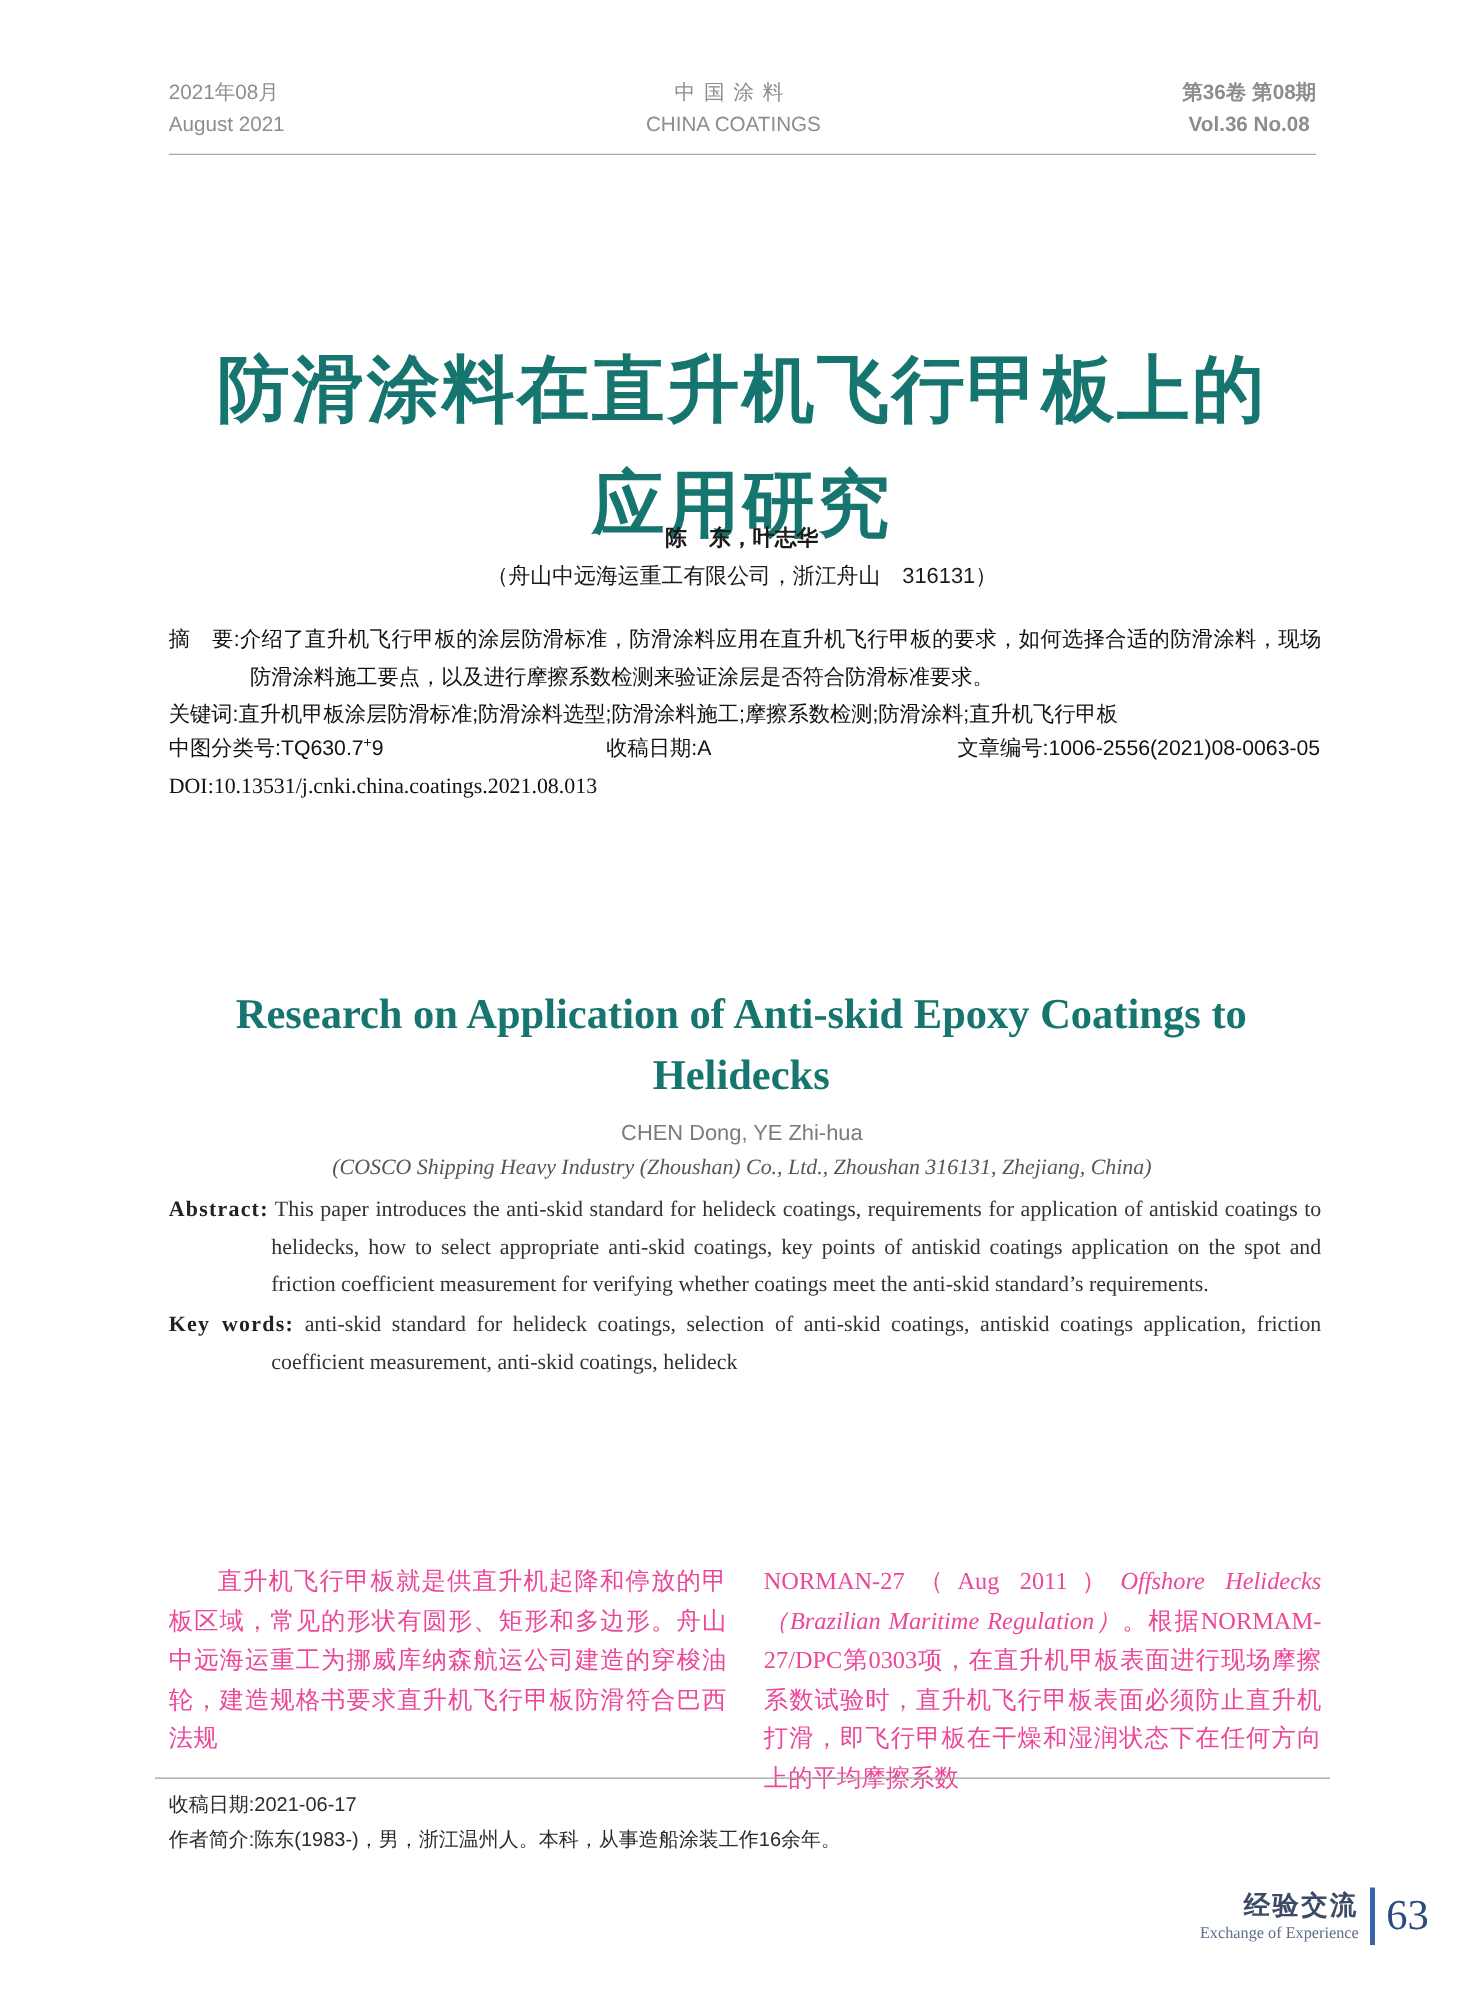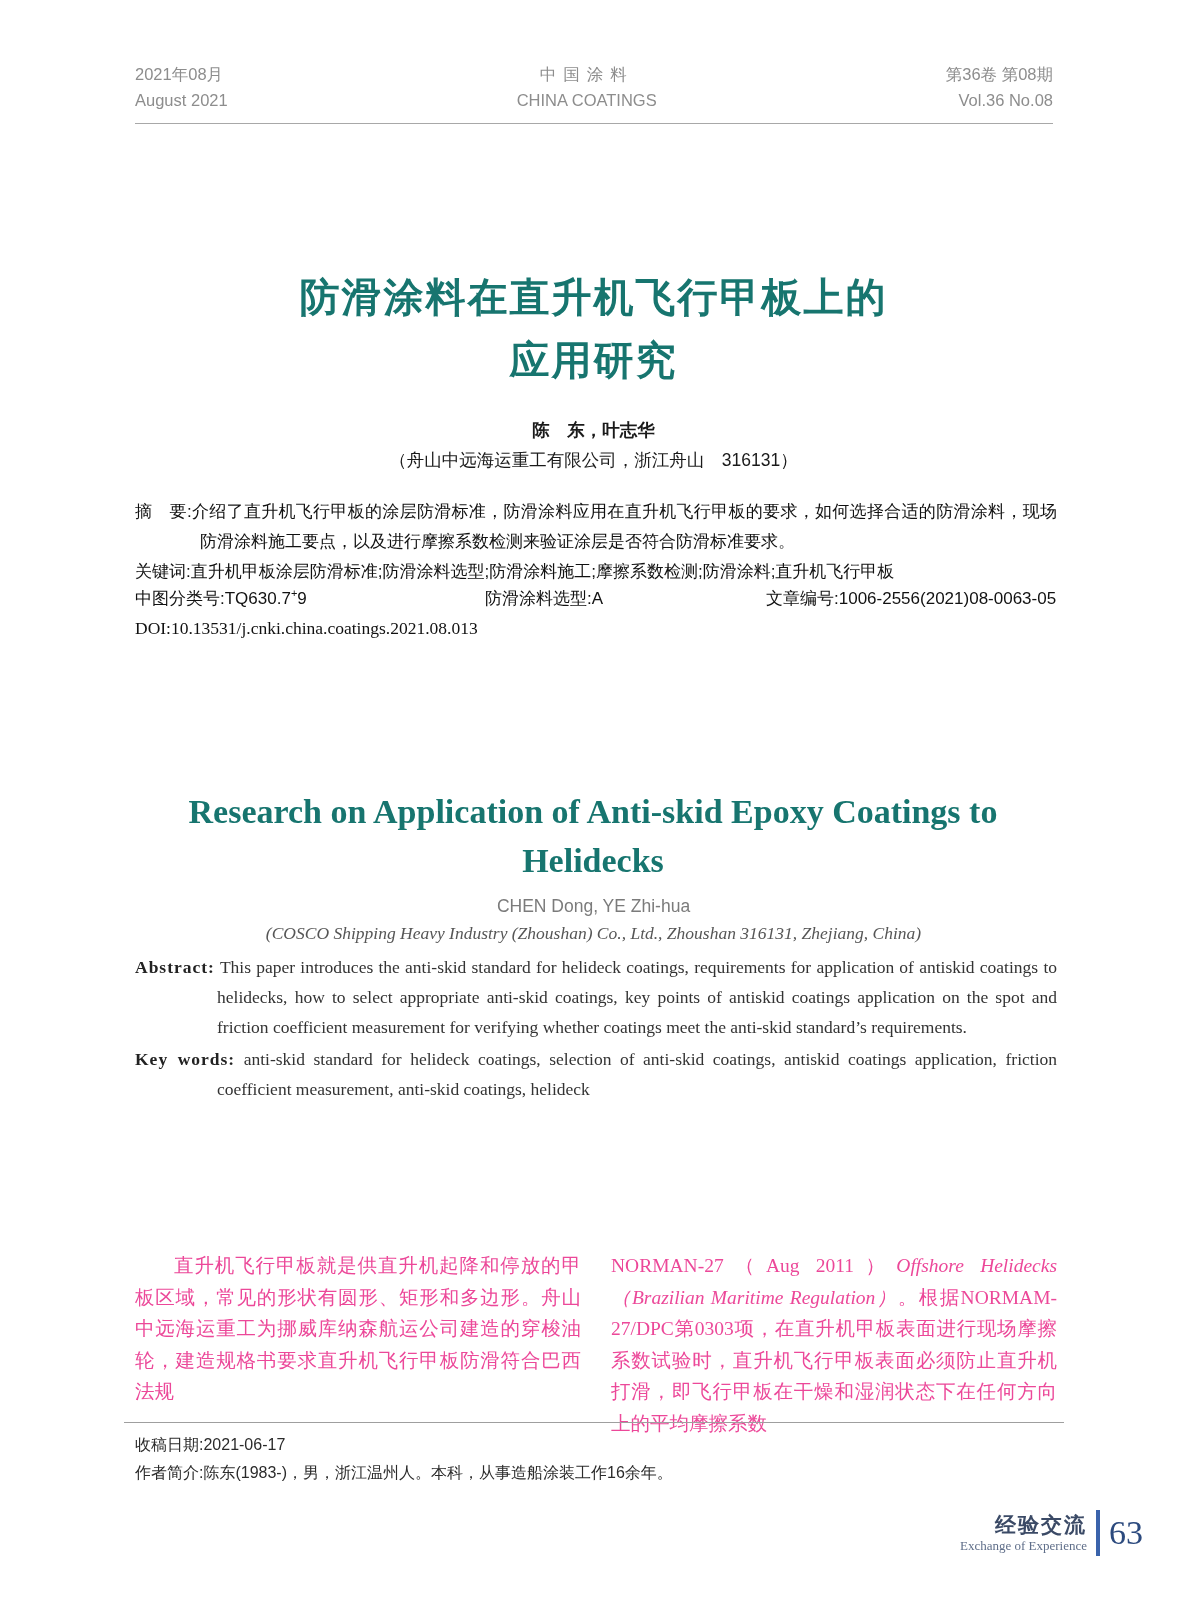--- a/index.html
+++ b/index.html
@@ -13,26 +13,26 @@
   
   .journal-header {
     position:absolute; top:48px; left:135px; width:918px;
     display:flex; justify-content:space-between; align-items:flex-end;
     padding-bottom:10px; border-bottom:1.5px solid #a8a8a8;
     color:#8d8d8d; font-size:16.5px; line-height:1.55;
   }
   .jh-left { text-align:left; }
   .jh-center { text-align:center; }
   .jh-center .cn { letter-spacing:7px; }
-  .jh-right { text-align:right; }
+  .jh-right { text-align:center;font-weight:bold; }
 
   
   .title-cn {
     position:absolute; top:252px; left:0; width:1187px; text-align:center;
-    color:#17756f; font-weight:bold; font-size:40px; line-height:1.58;
+    color:#17756f; font-weight:bold; font-size:58px; line-height:1.58;
     letter-spacing:2px;
   }
   .authors-cn {
     position:absolute; top:404px; left:0; width:1187px; text-align:center;
     font-weight:bold; font-size:17.5px; color:#1a1a1a;
   }
   .affil-cn {
     position:absolute; top:434px; left:0; width:1187px; text-align:center;
     font-weight:normal; font-size:17.5px; color:#1a1a1a;
   }
@@ -159,21 +159,21 @@
 
   <div class="authors-cn">陈　东，叶志华</div>
   <div class="affil-cn">（舟山中远海运重工有限公司，浙江舟山　316131）</div>
 
   <div class="abstract-cn"><span>摘　要:</span><span>介绍了直升机飞行甲板的涂层防滑标准，防滑涂料应用在直升机飞行甲板的要求，如何选择合适的防滑涂料，现场防滑涂料施工要点，以及进行摩擦系数检测来验证涂层是否符合防滑标准要求。</span></div>
 
   <div class="keywords-cn"><span>关键词:</span><span>直升机甲板涂层防滑标准;防滑涂料选型;防滑涂料施工;摩擦系数检测;防滑涂料;直升机飞行甲板</span></div>
 
   <div class="meta-row">
     <div class="meta-item-1"><span>中图分类号:</span><span>TQ630.7</span><sup>+</sup><span>9</span></div>
-    <div class="meta-item-2"><span>防滑涂料选型:</span><span>A</span></div>
+    <div class="meta-item-2"><span>收稿日期:</span><span>A</span></div>
     <div class="meta-item-3"><span>文章编号:</span><span>1006-2556(2021)08-0063-05</span></div>
   </div>
 
   <div class="doi-line">DOI:10.13531/j.cnki.china.coatings.2021.08.013</div>
 
   <div class="title-en">Research on Application of Anti-skid Epoxy Coatings to Helidecks</div>
   <div class="authors-en">CHEN Dong, YE Zhi-hua</div>
   <div class="affil-en">(COSCO Shipping Heavy Industry (Zhoushan) Co., Ltd., Zhoushan 316131, Zhejiang, China)</div>
 
   <div class="abstract-en"><span class="en-label">Abstract:</span> <span>This paper introduces the anti-skid standard for helideck coatings, requirements for application of antiskid coatings to helidecks, how to select appropriate anti-skid coatings, key points of antiskid coatings application on the spot and friction coefficient measurement for verifying whether coatings meet the anti-skid standard’s requirements.</span></div>

